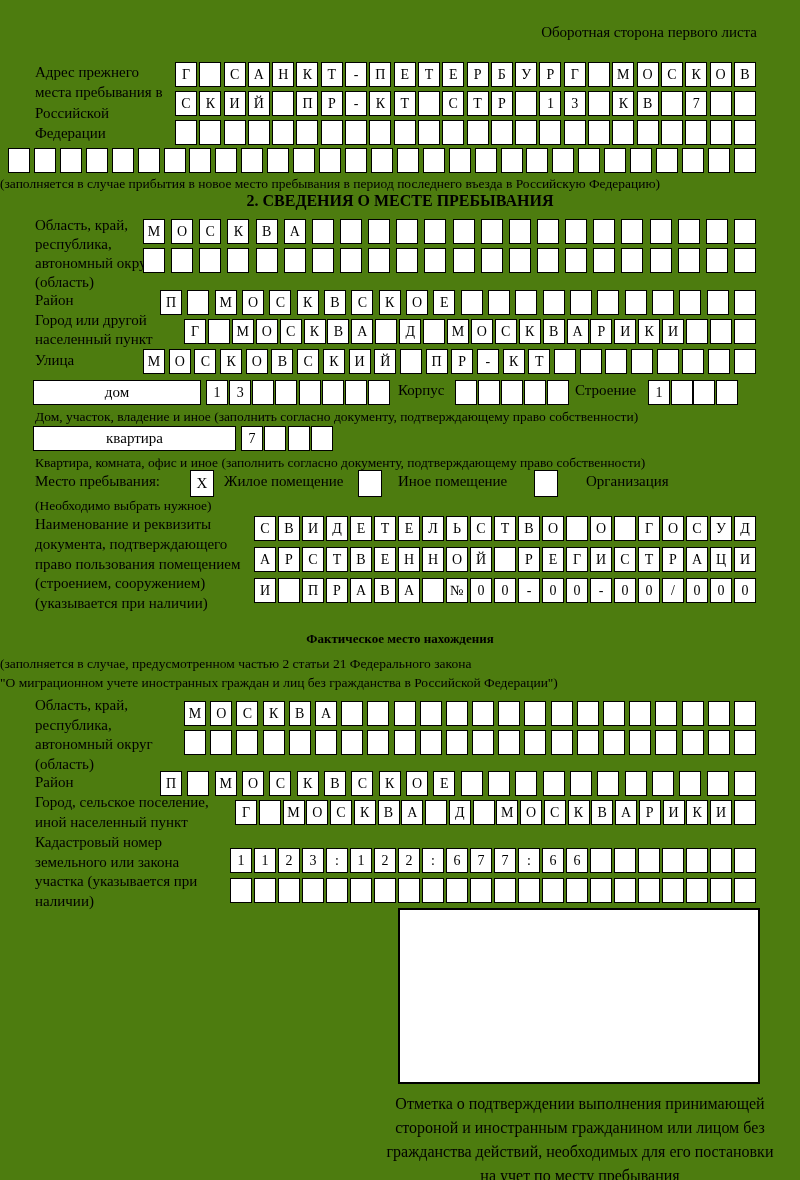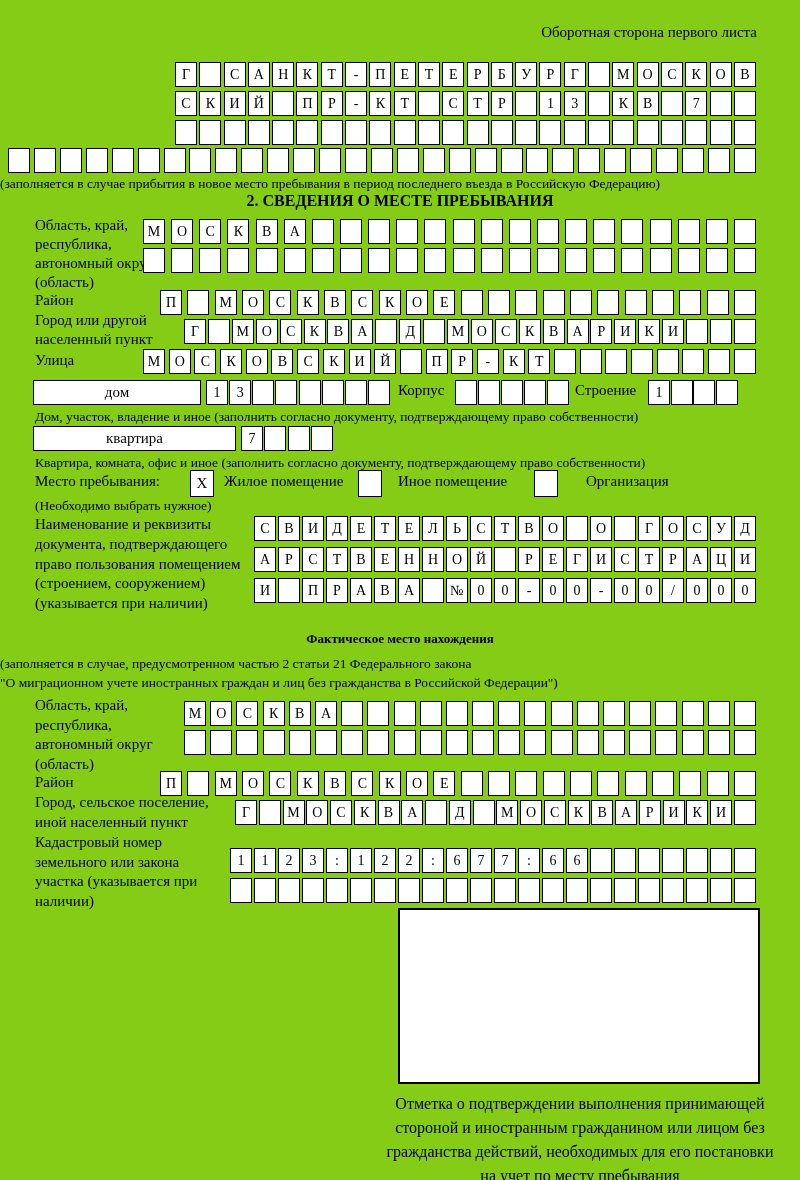--- a/index.html
+++ b/index.html
@@ -1,17 +1,17 @@
 <!DOCTYPE html>
 <html><head>
 <meta charset="utf-8">
 <style>
   html,body{margin:0;padding:0;background:#fff;}
   body{font-family:"Liberation Serif",serif;color:#000;}
-  #form{position:relative;width:800px;height:1180px;background:#84cc16;overflow:hidden;}
+  #form{position:relative;width:800px;height:1180px;background:#4d7c0f;overflow:hidden;}
   .txt{position:absolute;font-size:15px;white-space:nowrap;}
   .lbl{position:absolute;font-size:15px;line-height:1.35;}
   .cap{position:absolute;font-size:13.5px;text-align:left;}
   .cap-left{position:absolute;font-size:13.5px;text-align:left;white-space:nowrap;}
   .hdr{position:absolute;font-size:16px;font-weight:bold;text-align:center;width:800px;left:0;}
   .row{position:absolute;display:flex;justify-content:space-between;}
   .cell{width:22px;height:25px;border:1.5px solid #000;box-sizing:border-box;display:flex;
         align-items:center;justify-content:center;font-size:14px;background:#fff;flex:0 0 auto;}
   .widebox{position:absolute;height:25px;border:1.5px solid #000;box-sizing:border-box;display:flex;
         align-items:center;justify-content:center;font-size:15px;background:#fff;}
@@ -20,20 +20,21 @@
   .stampbox{position:absolute;border:2px solid #000;box-sizing:border-box;background:#fff;}
   .stampcap{position:absolute;font-size:16px;text-align:center;line-height:1.5;}
 </style>
 </head>
 <body>
 
 <div id="form">
 
   <div class="txt" style="left:357px;top:24px;width:400px;text-align:right;">Оборотная сторона первого листа</div>
 
+  <div class="lbl" style="left:35px;top:62px;width:140px;">Адрес прежнего места пребывания в Российской Федерации</div>
   <div class="row" style="left:175px;top:62px;width:581px;">
       <span class="cell">Г</span>
       <span class="cell"></span>
       <span class="cell">С</span>
       <span class="cell">А</span>
       <span class="cell">Н</span>
       <span class="cell">К</span>
       <span class="cell">Т</span>
       <span class="cell">-</span>
       <span class="cell">П</span>

